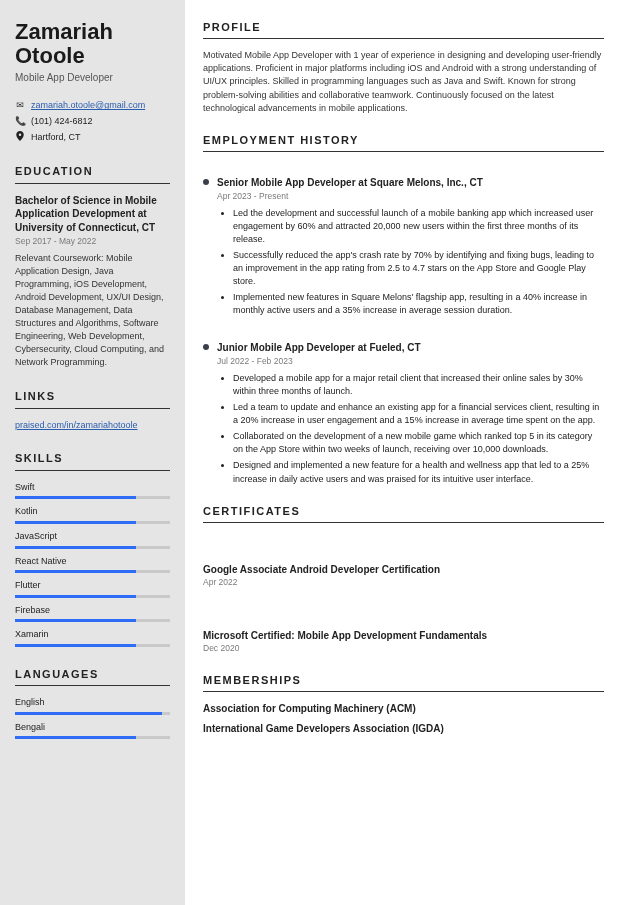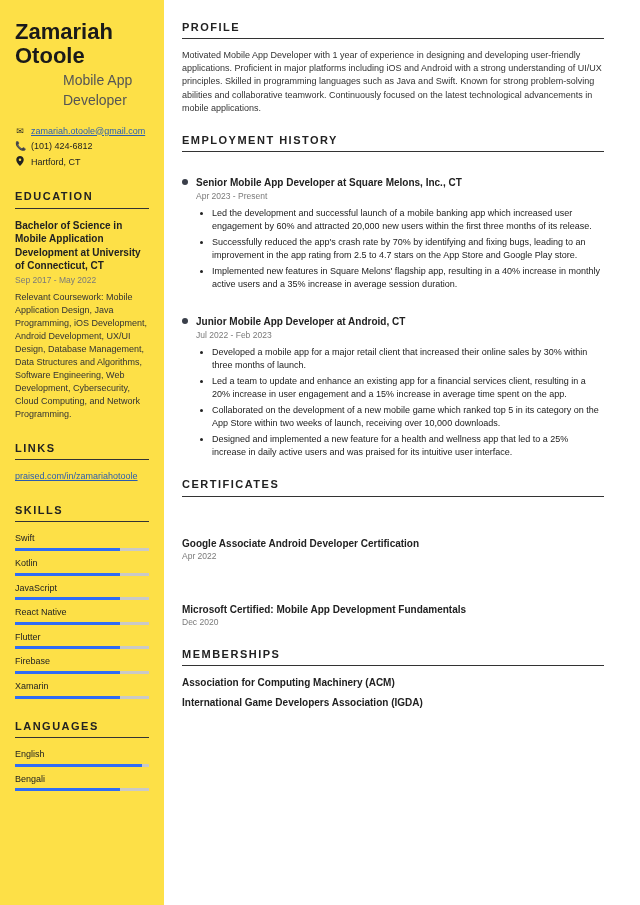--- a/index.html
+++ b/index.html
@@ -7,41 +7,40 @@
     font-family: -apple-system, BlinkMacSystemFont, "Segoe UI", Arial, sans-serif;
     width: 640px;
     height: 905px;
     display: flex;
     background: #fff;
     color: #222;
     font-size: 9px;
     line-height: 1.4;
   }
   .sidebar {
-    width: 164px;
-    background: #fde047;
+    width: 185px;
+    background: #e5e5e5;
     padding: 20px 15px 15px 15px;
     flex-shrink: 0;
   }
   .main {
     flex: 1;
     padding: 20px 36px 15px 18px;
   }
   .name {
     font-size: 22px;
     font-weight: 800;
     line-height: 1.1;
     color: #1a1a1a;
     margin-bottom: 3px;
   }
   .title {
-    font-size: 14px;
+    font-size: 10px;
     color: #555;
     margin-bottom: 14px;
-    margin-left: 48px;
   }
   .contact-row {
     display: flex;
     align-items: center;
     gap: 6px;
     font-size: 9px;
     margin-bottom: 3px;
   }
   .contact-row .icon { width: 10px; text-align: center; color: #222; }
   .contact-row a { color: #2a5db0; text-decoration: underline; }
@@ -255,21 +254,21 @@
       <div class="job">
         <div class="job-title">Senior Mobile App Developer at Square Melons, Inc., CT</div>
         <div class="date-range">Apr 2023 - Present</div>
         <ul>
           <li>Led the development and successful launch of a mobile banking app which increased user engagement by 60% and attracted 20,000 new users within the first three months of its release.</li>
           <li>Successfully reduced the app's crash rate by 70% by identifying and fixing bugs, leading to an improvement in the app rating from 2.5 to 4.7 stars on the App Store and Google Play store.</li>
           <li>Implemented new features in Square Melons' flagship app, resulting in a 40% increase in monthly active users and a 35% increase in average session duration.</li>
         </ul>
       </div>
       <div class="job">
-        <div class="job-title">Junior Mobile App Developer at Android, CT</div>
+        <div class="job-title">Junior Mobile App Developer at Fueled, CT</div>
         <div class="date-range">Jul 2022 - Feb 2023</div>
         <ul>
           <li>Developed a mobile app for a major retail client that increased their online sales by 30% within three months of launch.</li>
           <li>Led a team to update and enhance an existing app for a financial services client, resulting in a 20% increase in user engagement and a 15% increase in average time spent on the app.</li>
           <li>Collaborated on the development of a new mobile game which ranked top 5 in its category on the App Store within two weeks of launch, receiving over 10,000 downloads.</li>
           <li>Designed and implemented a new feature for a health and wellness app that led to a 25% increase in daily active users and was praised for its intuitive user interface.</li>
         </ul>
       </div>
     </div>
 

